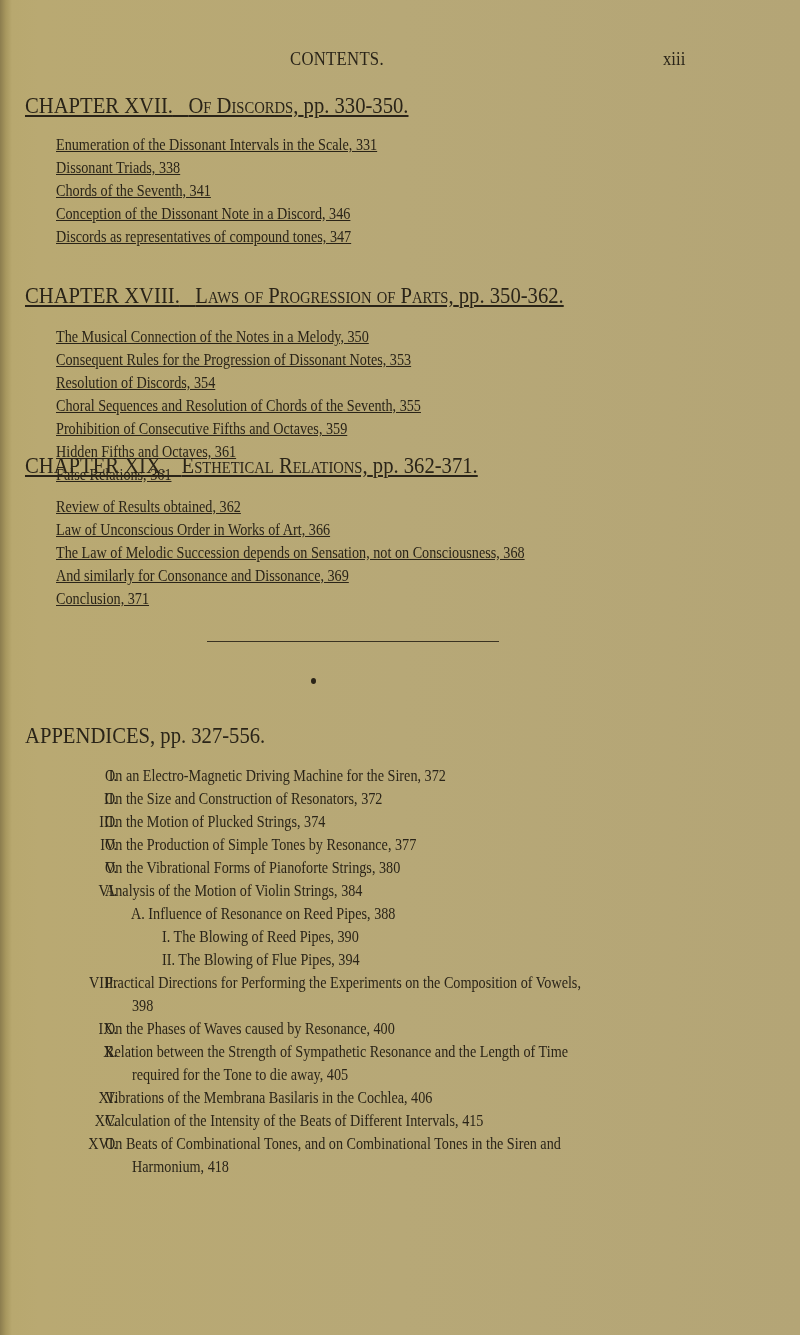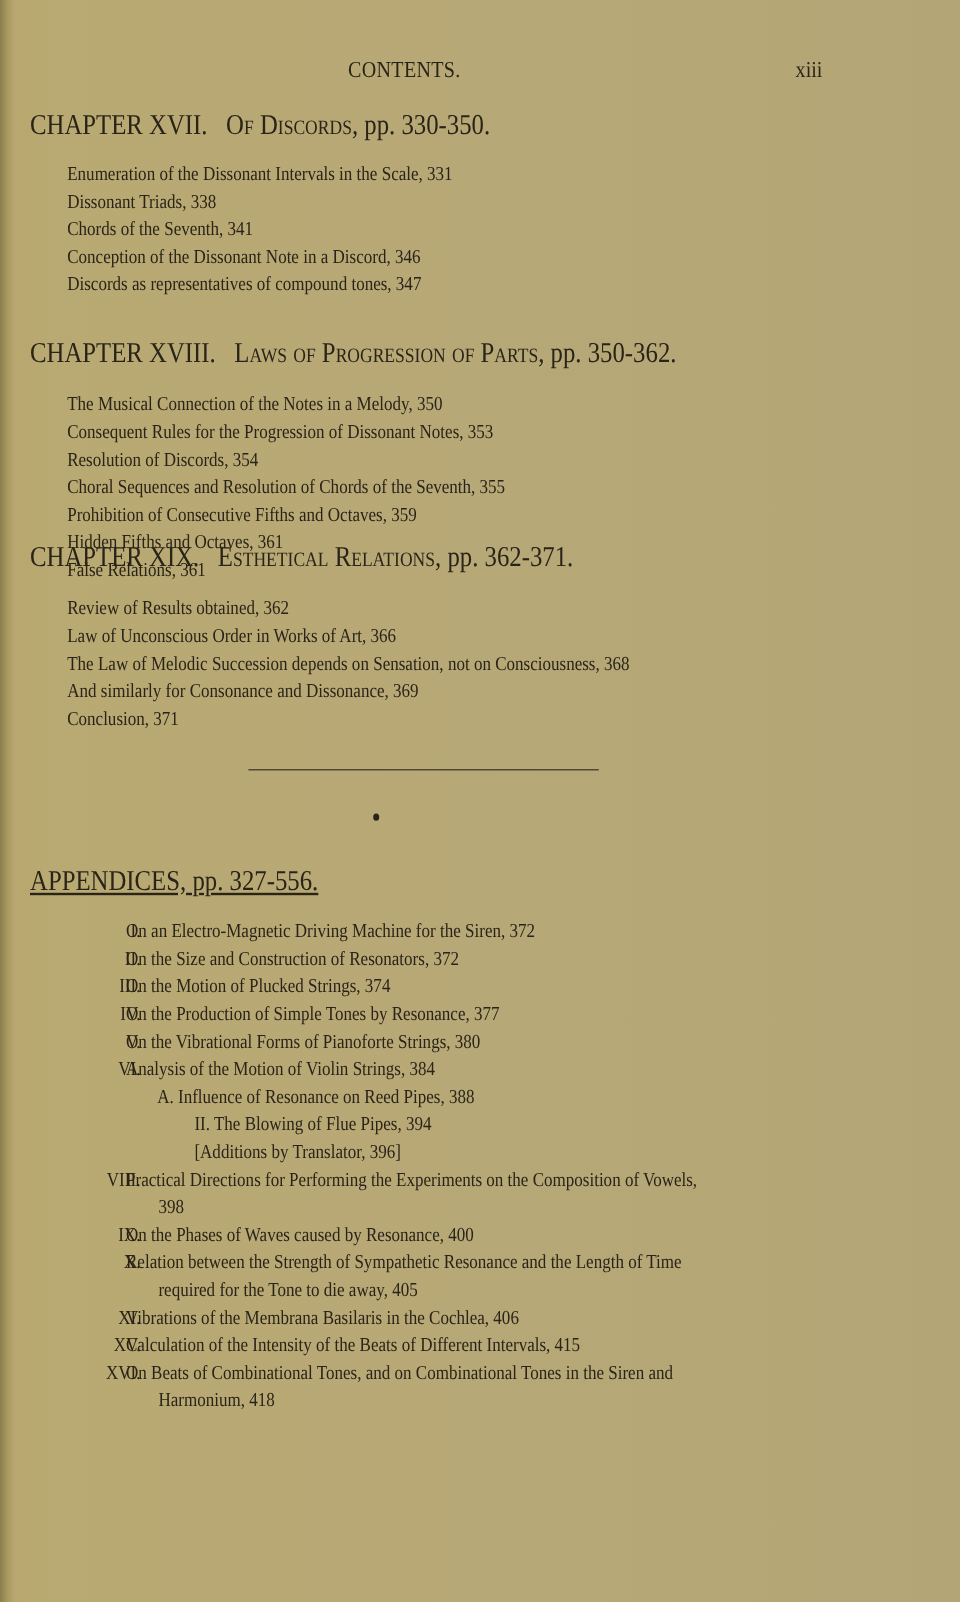--- a/index.html
+++ b/index.html
@@ -9,36 +9,36 @@
       background-image: linear-gradient(90deg, #8c7d4e 0px, #a8985f 6px, #b8a86f 12px, #b9a972 40px, #b7a877 400px, #b4a576 800px);
       font-family: "Liberation Serif", "DejaVu Serif", serif;
       color: #2a2418;
       position: relative;
     }
     .page { position: absolute; left: 0; top: 0; width: 774px; height: 1335px; }
     .running-head { position: absolute; top: 48px; left: 0; width: 800px; height: 30px; }
     .running-title { position: absolute; left: 290px; top: 0; font-size: 19px; letter-spacing: 0.3px; transform: scaleX(0.88); transform-origin: left; }
     .folio { position: absolute; left: 663px; top: 0; font-size: 19px; transform: scaleX(0.88); transform-origin: left; }
 
-    .chapter { position: absolute; left: 25px; }
+    .chapter { position: absolute; left: 25px; text-decoration: underline; }
     .chapter-heading { font-size: 24px; white-space: nowrap; transform: scaleX(0.86); transform-origin: left; margin: 0; font-weight: normal; }
     .chapter-heading .sc { font-variant: small-caps; }
     .entries { margin: 14px 0 0 31px; padding: 0; list-style: none; }
     .entries li { font-size: 16.5px; line-height: 23px; white-space: nowrap; transform: scaleX(0.86); transform-origin: left; }
 
     #ch17 { top: 92px; }
     #ch18 { top: 282px; }
     #ch19 { top: 452px; }
     #ch18 .entries { margin-top: 16px; }
     #ch19 .entries { margin-top: 16px; }
 
     .rule { position: absolute; left: 207px; top: 641px; width: 292px; height: 0; border-top: 1.5px solid #3a3222; }
     .dot { position: absolute; left: 311px; top: 678px; width: 5px; height: 6px; border-radius: 50%; background: #2a2418; }
 
-    .appendices { position: absolute; left: 25px; top: 722px; text-decoration: underline; }
+    .appendices { position: absolute; left: 25px; top: 722px; }
     .app-heading { font-size: 24px; white-space: nowrap; transform: scaleX(0.86); transform-origin: left; margin: 0; font-weight: normal; }
     .app-list { position: absolute; left: 0; top: 42px; width: 760px; margin: 0; padding: 0; list-style: none; }
     .app-item { position: relative; font-size: 16.5px; line-height: 23px; }
     .numeral { position: absolute; right: 668px; width: 80px; text-align: right; white-space: nowrap; transform: scaleX(0.86); transform-origin: right; }
     .app-text { display: block; margin-left: 80px; white-space: nowrap; transform: scaleX(0.86); transform-origin: left; }
     .app-cont { display: block; margin-left: 107px; white-space: nowrap; transform: scaleX(0.86); transform-origin: left; }
     .sub1 { margin-left: 106px; }
     .sub2 { margin-left: 137px; }
     .sc { font-variant: small-caps; }
   </style>
@@ -126,24 +126,24 @@
           <span class="app-text">On the Vibrational Forms of Pianoforte Strings, 380</span>
         </li>
       <li class="app-item">
           <span class="numeral">VI.</span>
           <span class="app-text">Analysis of the Motion of Violin Strings, 384</span>
         </li>
       <li class="app-item">
           <span class="app-text sub1">A. Influence of Resonance on Reed Pipes, 388</span>
         </li>
       <li class="app-item">
-          <span class="app-text sub2">II. The Blowing of Flue Pipes, 394</span>
+          <span class="app-text sub2">I. The Blowing of Reed Pipes, 390</span>
         </li>
       <li class="app-item">
-          <span class="app-text sub2">[Additions by Translator, 396]</span>
+          <span class="app-text sub2">II. The Blowing of Flue Pipes, 394</span>
         </li>
       <li class="app-item">
           <span class="numeral">VIII.</span>
           <span class="app-text">Practical Directions for Performing the Experiments on the Composition of Vowels,</span>
           <span class="app-cont">398</span>
         </li>
       <li class="app-item">
           <span class="numeral">IX.</span>
           <span class="app-text">On the Phases of Waves caused by Resonance, 400</span>
         </li>

